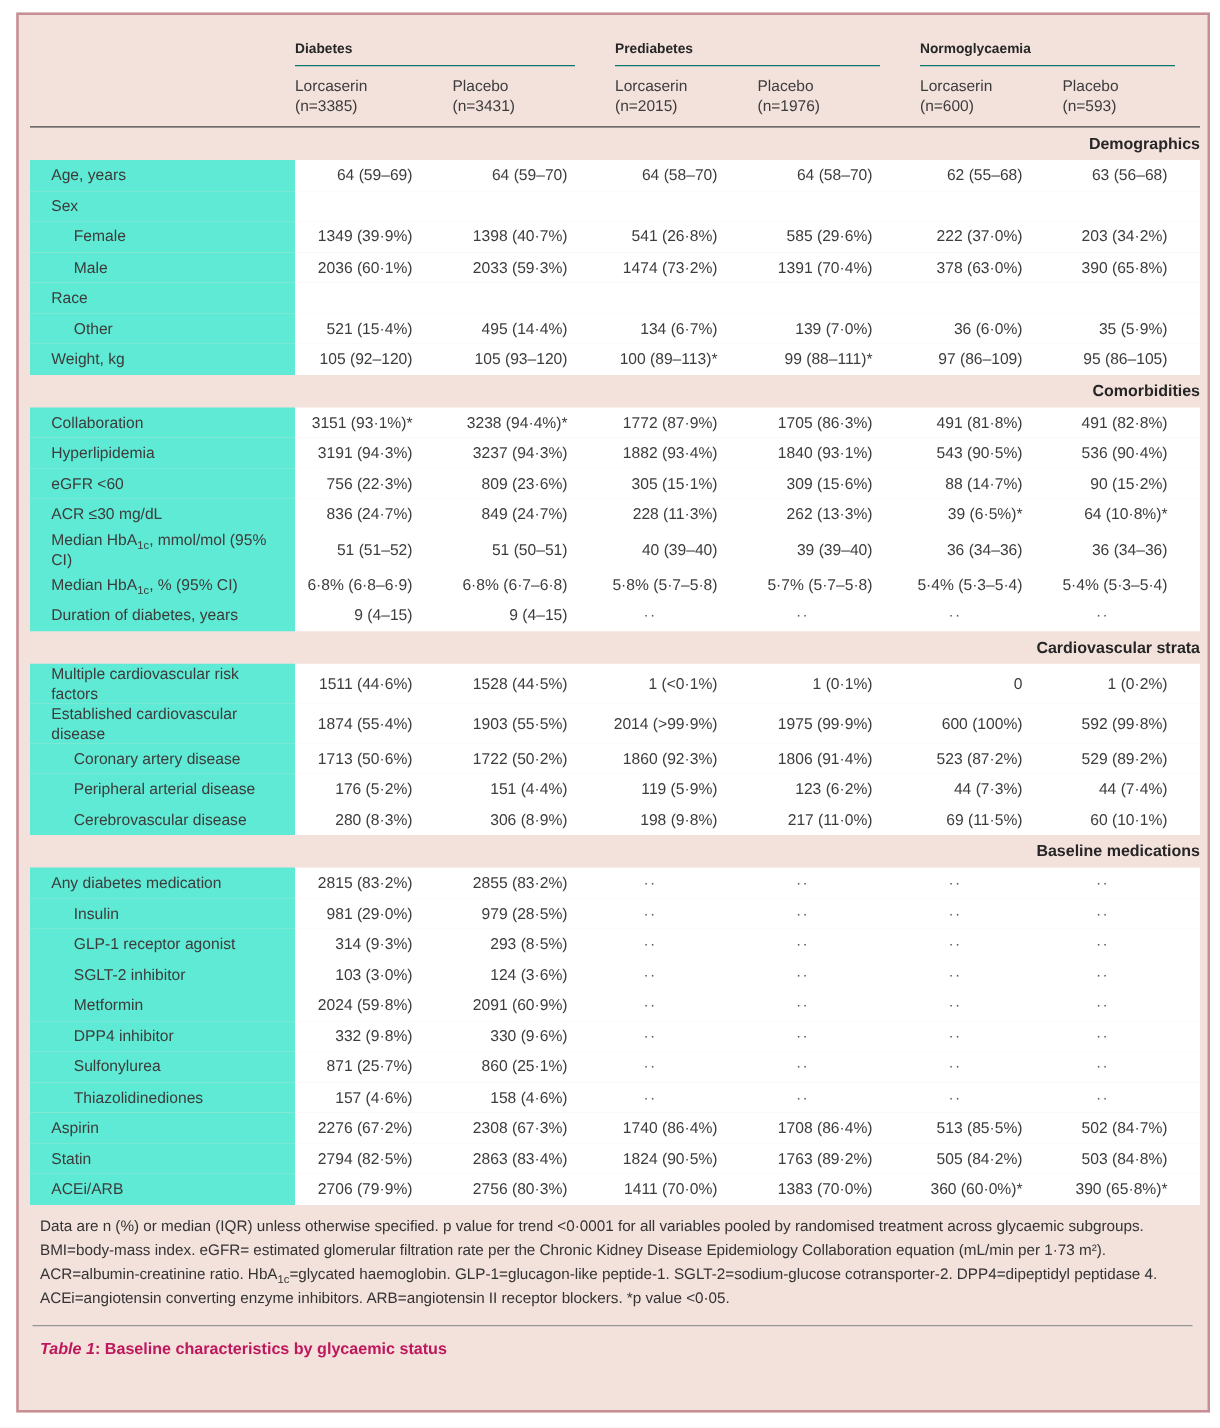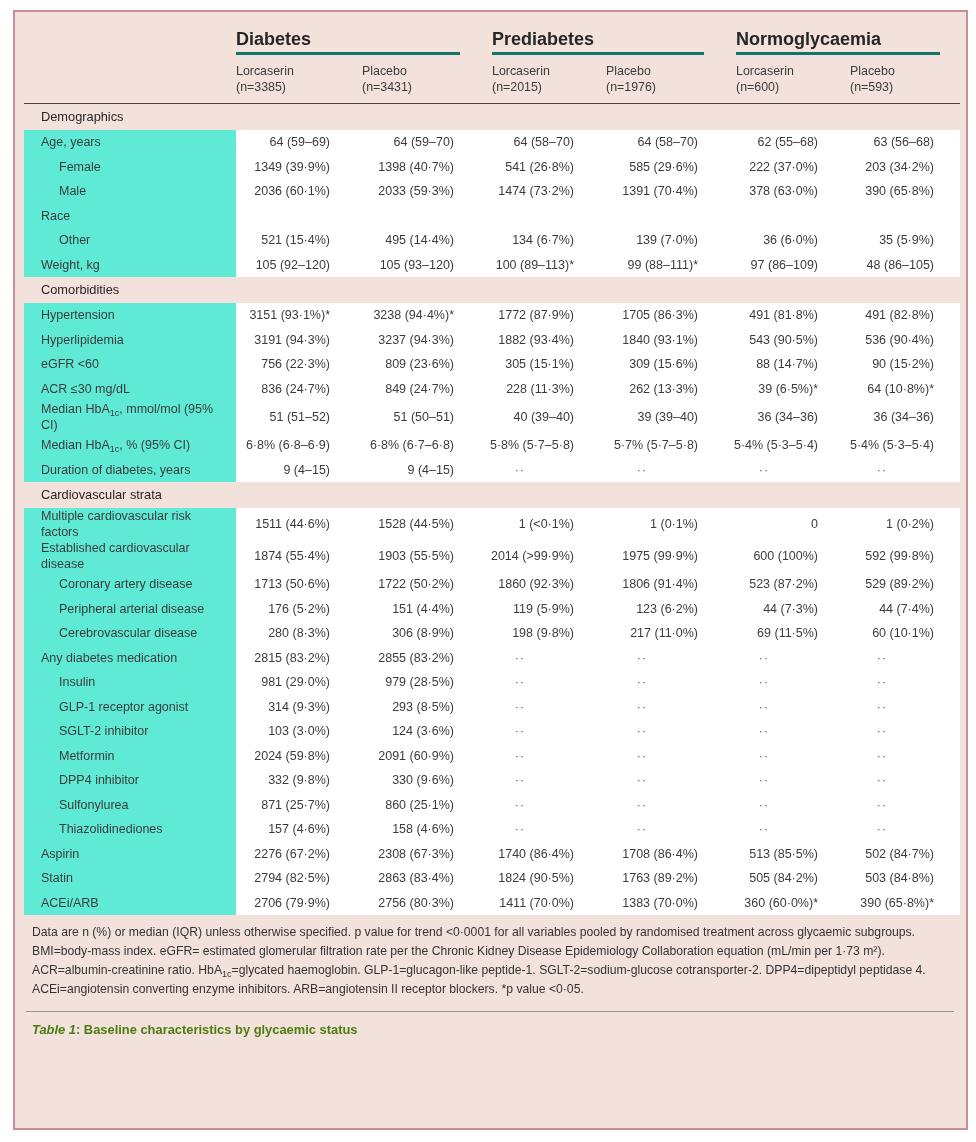--- a/index.html
+++ b/index.html
@@ -14,48 +14,48 @@
     box-sizing:border-box;border:2px solid #c78e96;background:#f3e1dc;
     padding:10px 10px 0 9px;
   }
   table.baseline{
     width:100%;border-collapse:collapse;table-layout:fixed;
     color:#3c3c3c;font-size:12.5px;
   }
   thead th{font-weight:normal;text-align:left;vertical-align:bottom;padding:0;}
   .group-row th{padding-top:9px;}
   .group-label{
-    font-weight:bold;color:#262626;font-size:18px;line-height:16px;
-    padding-bottom:5px;margin-right:20px;border-bottom:3px solid #0f766e;
+    font-weight:bold;color:#262626;font-size:11px;line-height:16px;
+    padding-bottom:5px;margin-right:20px;border-bottom:1px solid #0f766e;
   }
   .group-row th.gfirst .group-label{margin-left:0;}
   .group-row th.gother .group-label{margin-left:12px;}
   .sub-row th{
     padding:9px 0 8px 6px;border-bottom:1.5px solid #454545;
   }
   .sub-row th.first{padding-left:0;}
   .sub-row th.gs{padding-left:12px;}
   .arm,.nline{display:block;line-height:15px;font-size:12.4px;color:#3c3c3c;}
   .nline{margin-top:1px;}
   tbody td{height:24.5px;line-height:16px;vertical-align:middle;padding:0;}
   tr.section td{
-    background:transparent;font-weight:normal;color:#262626;height:26px;
-    padding-left:17px;font-size:12.8px;
+    background:transparent;font-weight:bold;color:#262626;height:26px;
+    padding-left:17px;font-size:12.8px;text-align:right;
   }
   td.label{background:#5eead4;padding-left:17px;padding-right:4px;}
   td.label.ind{padding-left:35px;}
   td.val{background:#ffffff;text-align:right;padding-right:26px;white-space:nowrap;}
   td.val.dots{text-align:center;padding-right:40px;color:#5a5a5a;letter-spacing:1px;}
   td.empty{background:#ffffff;}
   sub{font-size:9px;vertical-align:-3px;line-height:0;}
   .footnote{
     margin-top:8px;padding:0 4px 0 8px;font-size:12.2px;line-height:19px;color:#343434;
   }
   .cap-rule{border-top:1px solid #969696;margin:12px 2px 0 2px;}
-  .caption{padding:10px 0 0 8px;font-size:12.9px;font-weight:bold;color:#4d7c0f;}
+  .caption{padding:10px 0 0 8px;font-size:12.9px;font-weight:bold;color:#be185d;}
   .cap-title{font-style:italic;}
 </style>
 </head>
 <body>
 
 <div class="page">
   <div class="card">
     <table class="baseline">
       <colgroup>
         <col style="width:212px">
@@ -114,20 +114,29 @@
           <tr>
             <td class="label">Age, years</td>
             <td class="val">64 (59–69)</td>
             <td class="val">64 (59–70)</td>
             <td class="val">64 (58–70)</td>
             <td class="val">64 (58–70)</td>
             <td class="val">62 (55–68)</td>
             <td class="val">63 (56–68)</td>
           </tr>
           <tr>
+            <td class="label">Sex</td>
+            <td class="empty"></td>
+            <td class="empty"></td>
+            <td class="empty"></td>
+            <td class="empty"></td>
+            <td class="empty"></td>
+            <td class="empty"></td>
+          </tr>
+          <tr>
             <td class="label ind">Female</td>
             <td class="val">1349 (39·9%)</td>
             <td class="val">1398 (40·7%)</td>
             <td class="val">541 (26·8%)</td>
             <td class="val">585 (29·6%)</td>
             <td class="val">222 (37·0%)</td>
             <td class="val">203 (34·2%)</td>
           </tr>
           <tr>
             <td class="label ind">Male</td>
@@ -156,27 +165,27 @@
             <td class="val">36 (6·0%)</td>
             <td class="val">35 (5·9%)</td>
           </tr>
           <tr>
             <td class="label">Weight, kg</td>
             <td class="val">105 (92–120)</td>
             <td class="val">105 (93–120)</td>
             <td class="val">100 (89–113)*</td>
             <td class="val">99 (88–111)*</td>
             <td class="val">97 (86–109)</td>
-            <td class="val">48 (86–105)</td>
+            <td class="val">95 (86–105)</td>
           </tr>
           <tr class="section">
             <td colspan="7">Comorbidities</td>
           </tr>
           <tr>
-            <td class="label">Hypertension</td>
+            <td class="label">Collaboration</td>
             <td class="val">3151 (93·1%)*</td>
             <td class="val">3238 (94·4%)*</td>
             <td class="val">1772 (87·9%)</td>
             <td class="val">1705 (86·3%)</td>
             <td class="val">491 (81·8%)</td>
             <td class="val">491 (82·8%)</td>
           </tr>
           <tr>
             <td class="label">Hyperlipidemia</td>
             <td class="val">3191 (94·3%)</td>
@@ -271,20 +280,23 @@
             <td class="val">44 (7·4%)</td>
           </tr>
           <tr>
             <td class="label ind">Cerebrovascular disease</td>
             <td class="val">280 (8·3%)</td>
             <td class="val">306 (8·9%)</td>
             <td class="val">198 (9·8%)</td>
             <td class="val">217 (11·0%)</td>
             <td class="val">69 (11·5%)</td>
             <td class="val">60 (10·1%)</td>
+          </tr>
+          <tr class="section">
+            <td colspan="7">Baseline medications</td>
           </tr>
           <tr>
             <td class="label">Any diabetes medication</td>
             <td class="val">2815 (83·2%)</td>
             <td class="val">2855 (83·2%)</td>
             <td class="val dots">··</td>
             <td class="val dots">··</td>
             <td class="val dots">··</td>
             <td class="val dots">··</td>
           </tr>

